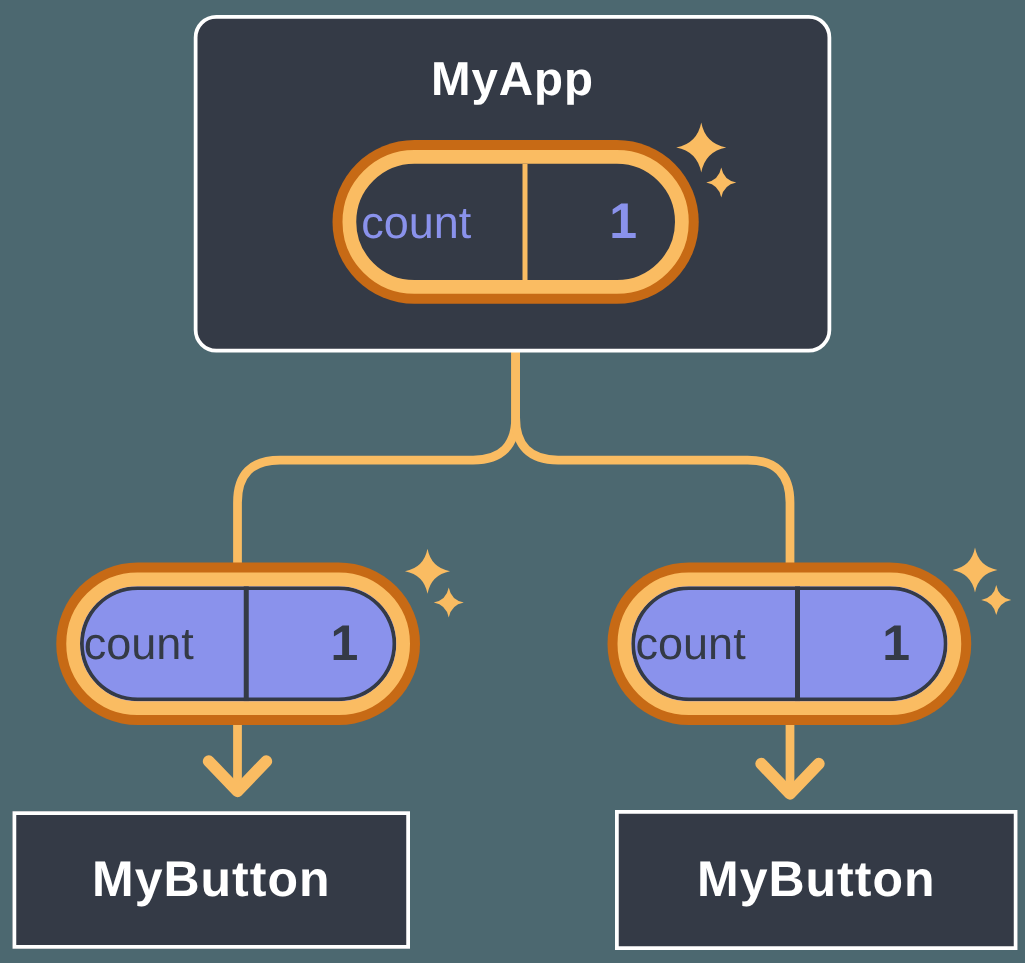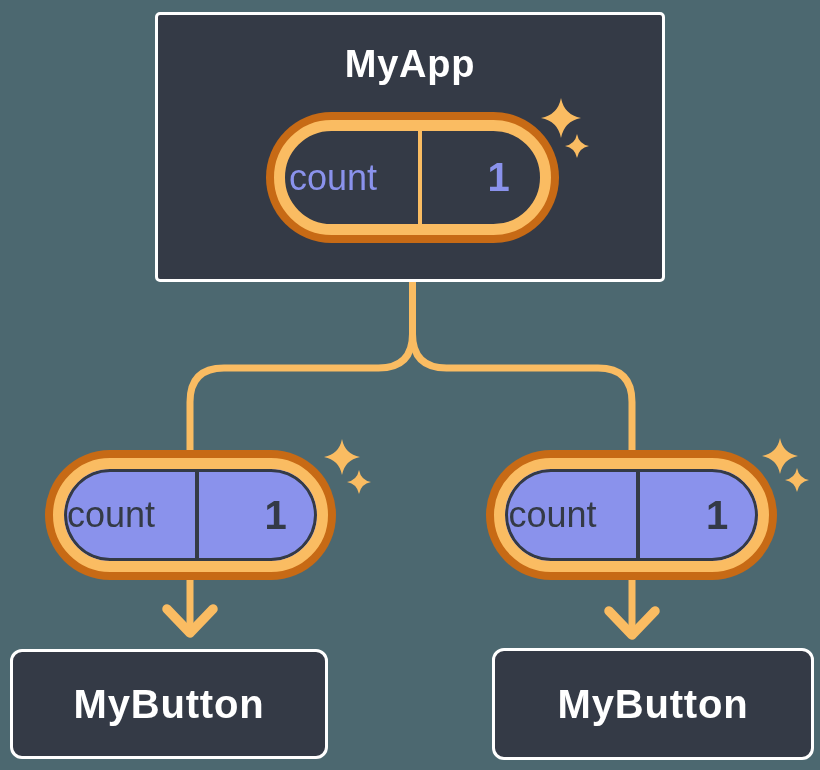--- a/index.html
+++ b/index.html
@@ -37,33 +37,33 @@
     stroke-width: 9.5;
     stroke-linecap: round;
     stroke-linejoin: round;
   }
   .sparkle { fill: var(--line, #FABC62); }
 
   .node {
     position: absolute;
     background: var(--slate);
     border: 3px solid var(--white);
-    border-radius: 5px;
+    border-radius: 18px;
   }
   .node.root { left: 155px; top: 12px; width: 510px; height: 270px; }
   .node-title {
     text-align: center;
     margin-top: 28px;
     font-size: 38px;
     font-weight: 600;
     letter-spacing: 0.02em;
     color: var(--white);
   }
   .node.leaf {
-    border-radius: 12px;
+    border-radius: 0;
     display: flex; align-items: center; justify-content: center;
     font-size: 40px; font-weight: 600; letter-spacing: 0.02em;
     color: var(--white);
   }
   #leaf-0 { left: 10px;  top: 649px; width: 318px; height: 110px; }
   #leaf-1 { left: 492px; top: 648px; width: 322px; height: 112px; }
 
   .pill {
     position: absolute;
     border: 11px solid var(--line);

